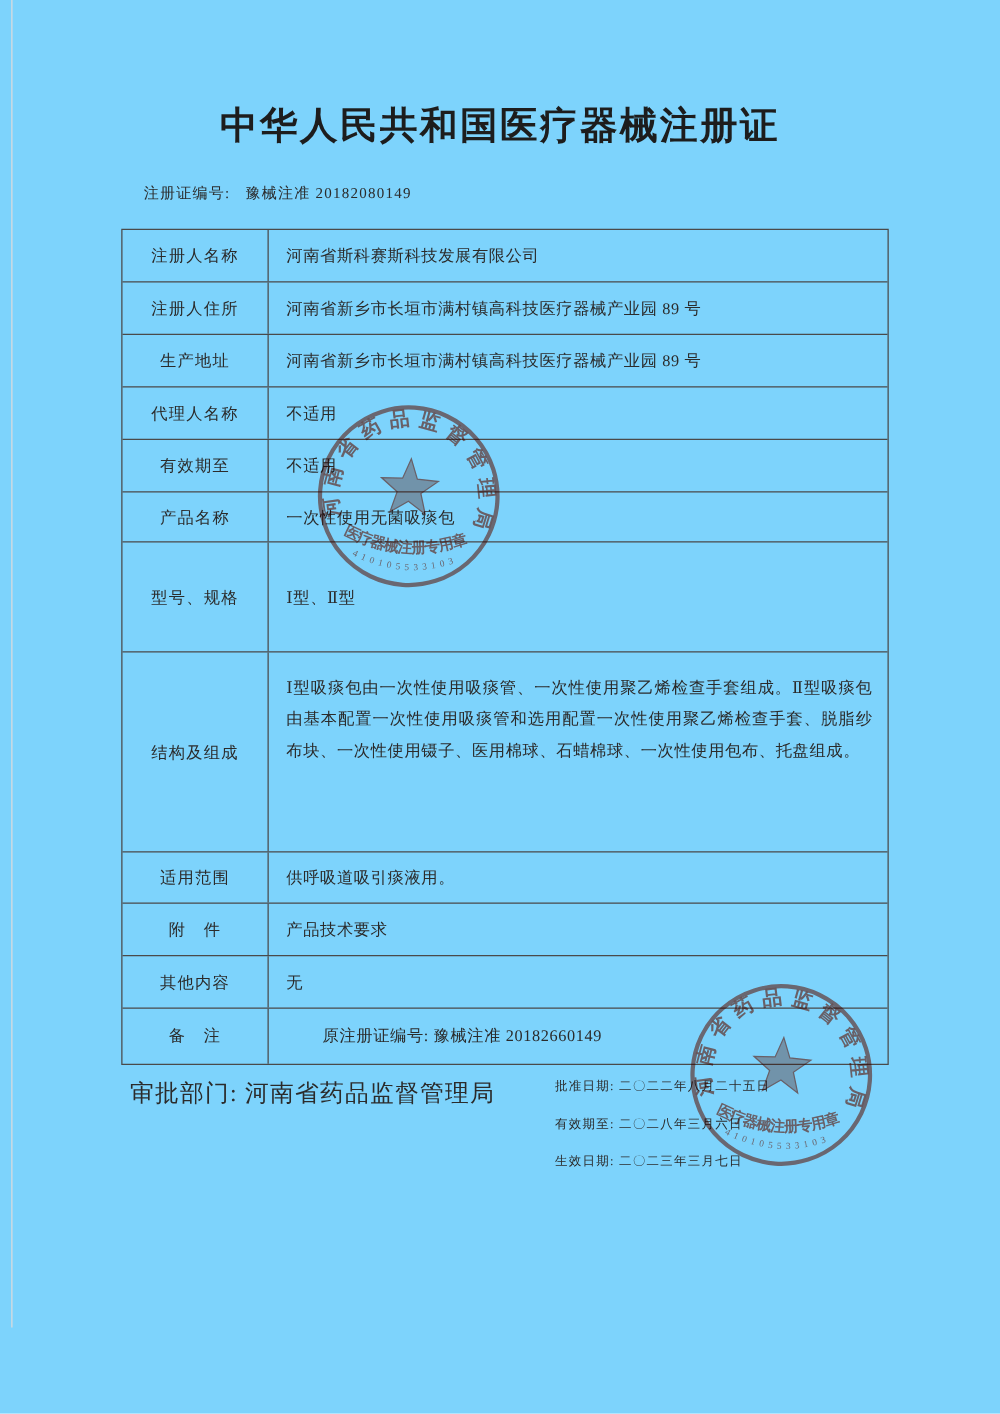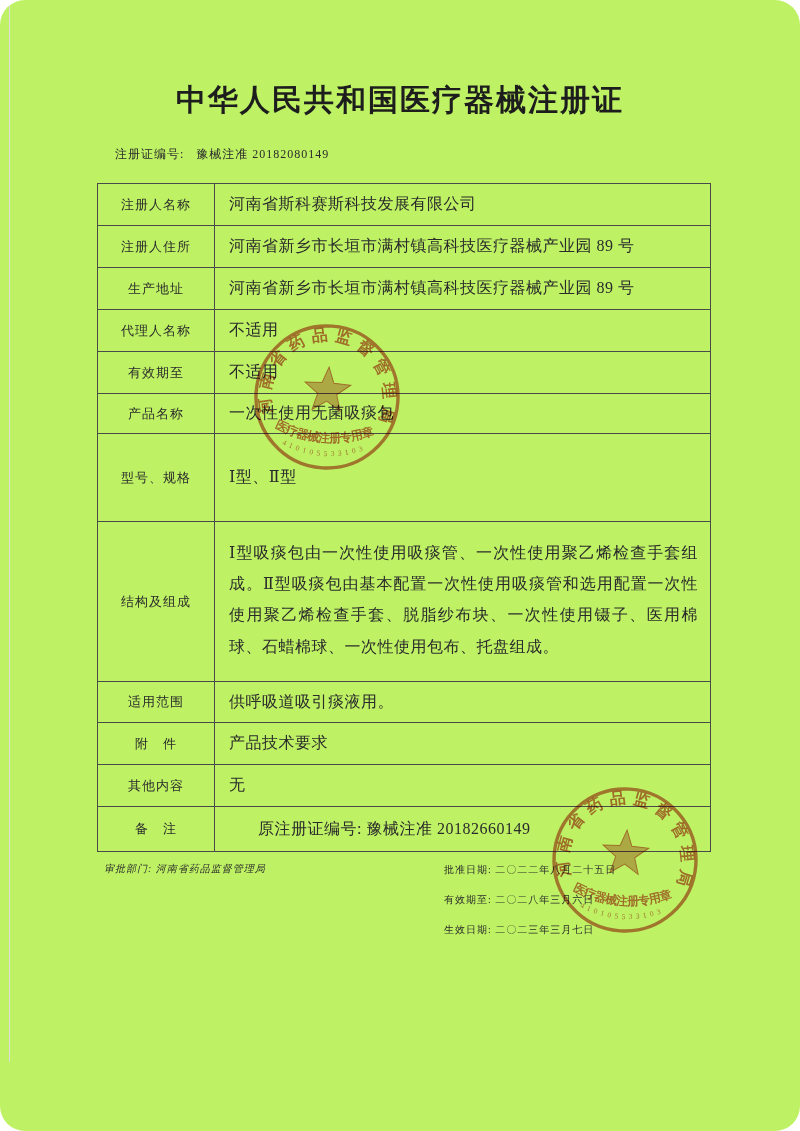--- a/index.html
+++ b/index.html
@@ -1,22 +1,21 @@
 <!DOCTYPE html>
 <html style="--seal: #c94f41;"><head>
 <meta charset="utf-8">
 <style>
   :root{ --seal:#c94f41; --ink:#2b2b2b; --line:#4a4a4a; }
   *{ margin:0; padding:0; box-sizing:border-box; }
   body{ background:#ffffff; }
   .page{
-    position:relative; width:800px; height:1131px; background:#bef264;
+    position:relative; width:800px; height:1131px; background:#7dd3fc;
     font-family:"Liberation Serif","DejaVu Serif",serif; color:var(--ink);
     overflow:hidden;
-    border-radius:25px;
   }
   .scan-line{ position:absolute; left:9px; top:0; width:1px; height:1062px; background:#dcdcdc; }
   .doc-title{
     position:absolute; left:0; top:80px; width:100%; text-align:center;
     font-size:30px; font-weight:bold; letter-spacing:2px; color:#1d1d1d;
   }
   .cert-line{ position:absolute; left:115px; top:146px; font-size:12px; letter-spacing:1px; }
   .cert-line .num{ margin-left:8px; }
 
   .cert-table{
@@ -25,32 +24,32 @@
   }
   .t-row{ display:flex; border-bottom:1px solid var(--line); }
   .t-row:last-child{ border-bottom:none;gap:29px; }
   .t-label{
     width:117px; flex:0 0 117px; border-right:1px solid var(--line);
     display:flex; align-items:center; justify-content:center;
     font-size:13px; letter-spacing:1px; text-align:center; padding:2px 4px;
   }
   .t-value{
     flex:1; display:flex; align-items:center;
-    font-size:16px; padding:4px 12px 4px 14px; letter-spacing:0.5px;
+    font-size:13px; padding:4px 12px 4px 14px; letter-spacing:0.5px;
   }
   .t-value.multiline{ align-items:flex-start; padding-top:15px; line-height:1.95; text-align:justify; display:block; }
   .r0,.r1,.r2,.r3,.r4{ height:42px; }
   .r5{ height:40px; }
   .r6{ height:88px; }
   .r7{ height:160px; }
   .r8{ height:41px; }
   .r9,.r10{ height:42px; }
   .r11{ height:44px; }
 
-  .footer-left{ position:absolute; left:104px; top:862px; font-size:10px; letter-spacing:1px;font-style:italic; }
+  .footer-left{ position:absolute; left:104px; top:862px; font-size:19px; letter-spacing:1px; }
   .dates{ position:absolute; left:444px; top:860px; font-size:10px; letter-spacing:1px; }
   .date-line{ margin-bottom:10px; line-height:20px; }
 
   .seal{ position:absolute; mix-blend-mode:multiply; opacity:.88; }
   .seal-ring{ fill:none; stroke:var(--seal); stroke-width:3.4; opacity:.85; }
   .seal-rim-text{ font-size:16px; font-weight:bold; fill:var(--seal); opacity:.9; }
   .seal-bottom-text{ font-size:12px; font-weight:bold; fill:var(--seal); opacity:.9; }
   .seal-number{ font-size:7.5px; fill:var(--seal); opacity:.85; }
   .seal-star{ fill:var(--seal); fill-opacity:.55; stroke:var(--seal); stroke-width:1; opacity:.9; }
 </style>

